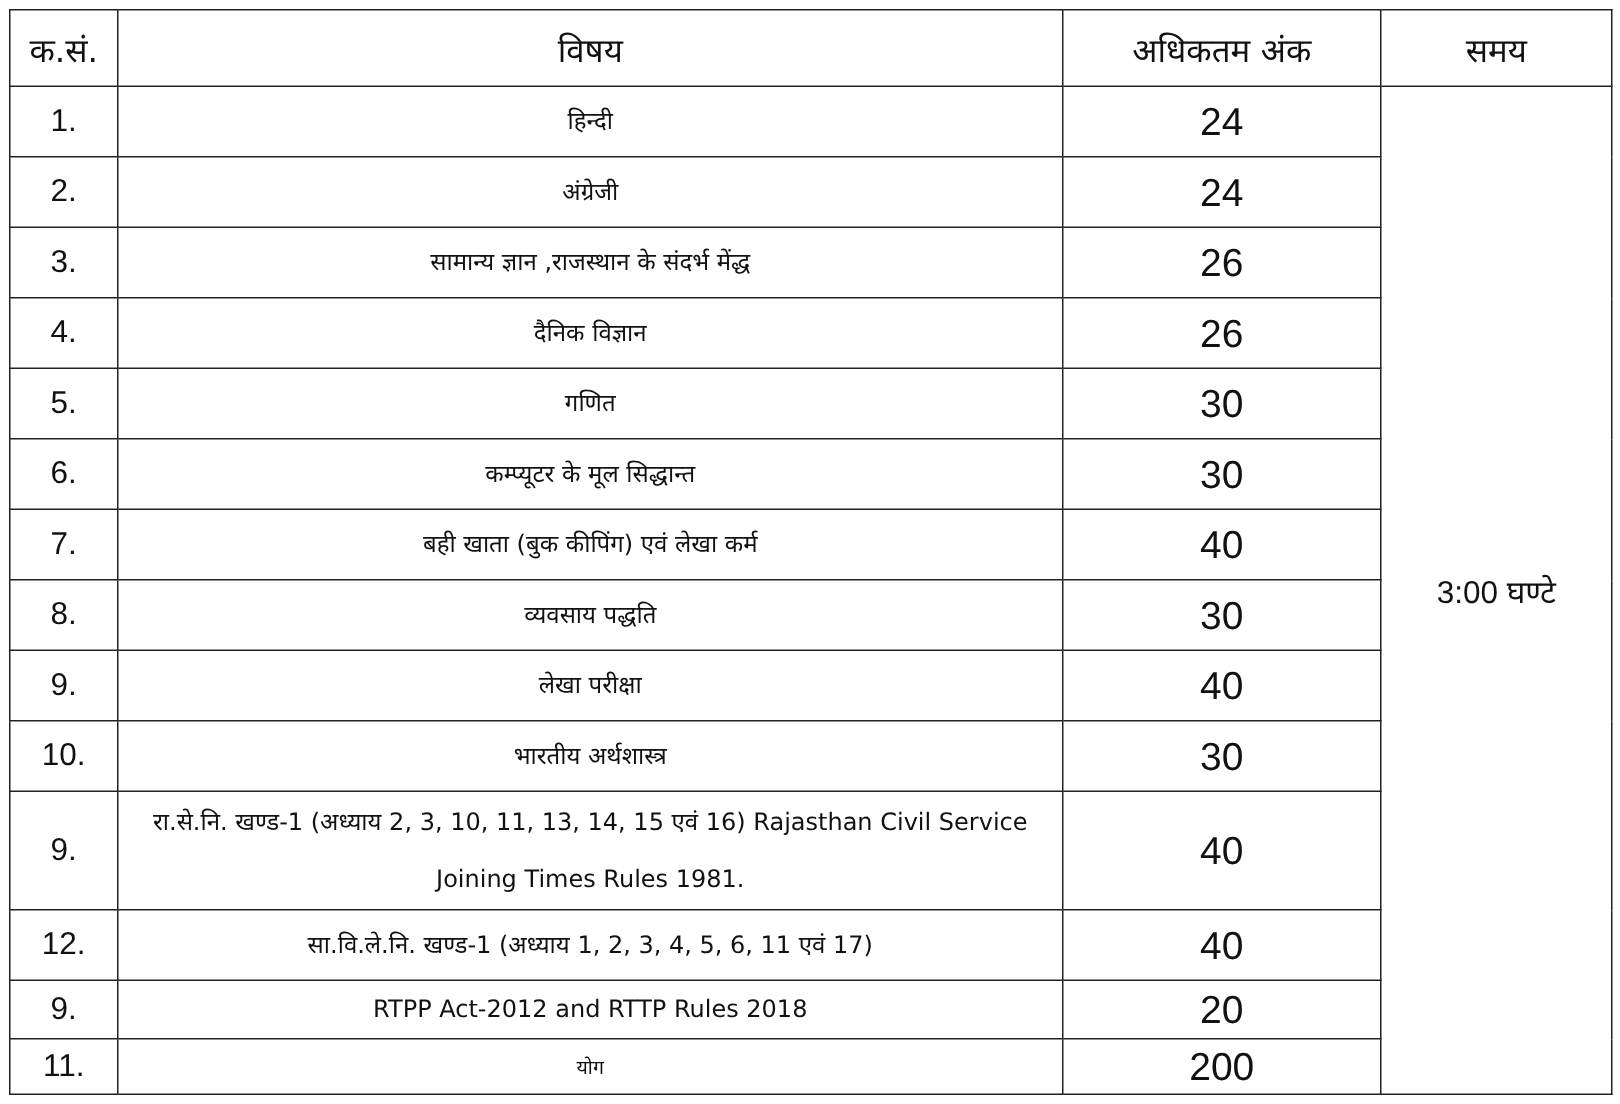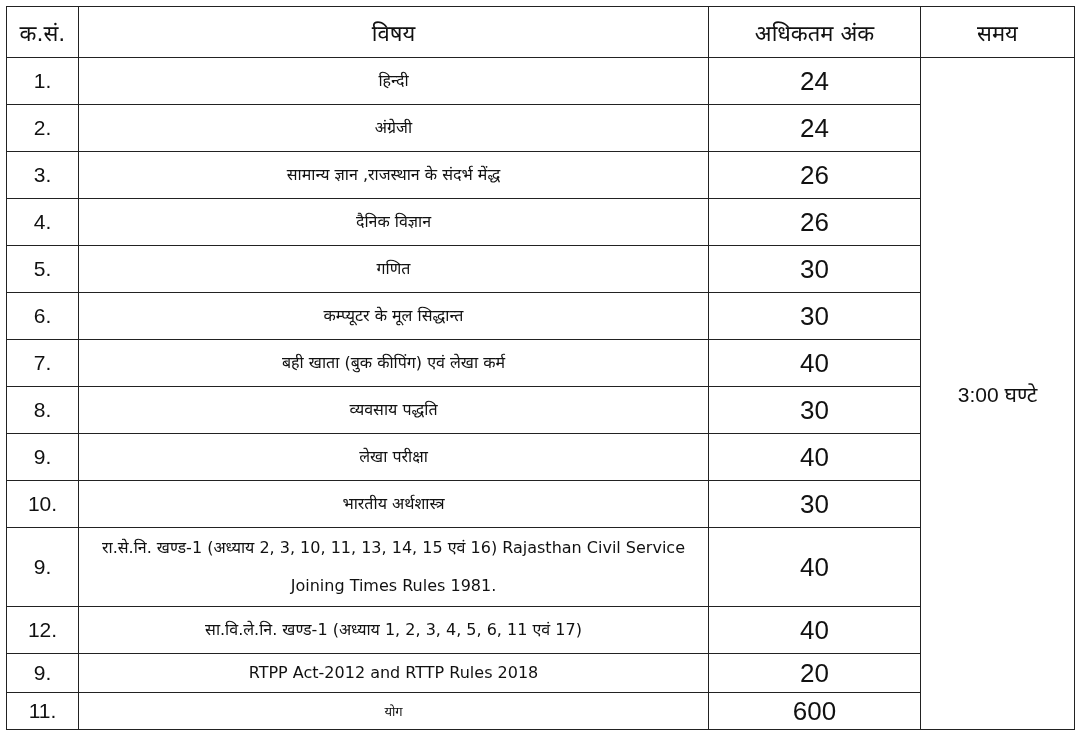--- a/index.html
+++ b/index.html
@@ -107,16 +107,16 @@
       <td class="marks">40</td>
     </tr>
     <tr class="r-short">
       <td class="sno">9.</td>
       <td class="subj">RTPP Act-2012 and RTTP Rules 2018</td>
       <td class="marks">20</td>
     </tr>
     <tr class="r-short">
       <td class="sno">11.</td>
       <td class="total-label">योग</td>
-      <td class="marks">600</td>
+      <td class="marks">200</td>
     </tr>
   </tbody>
 </table>
 
 </body></html>

